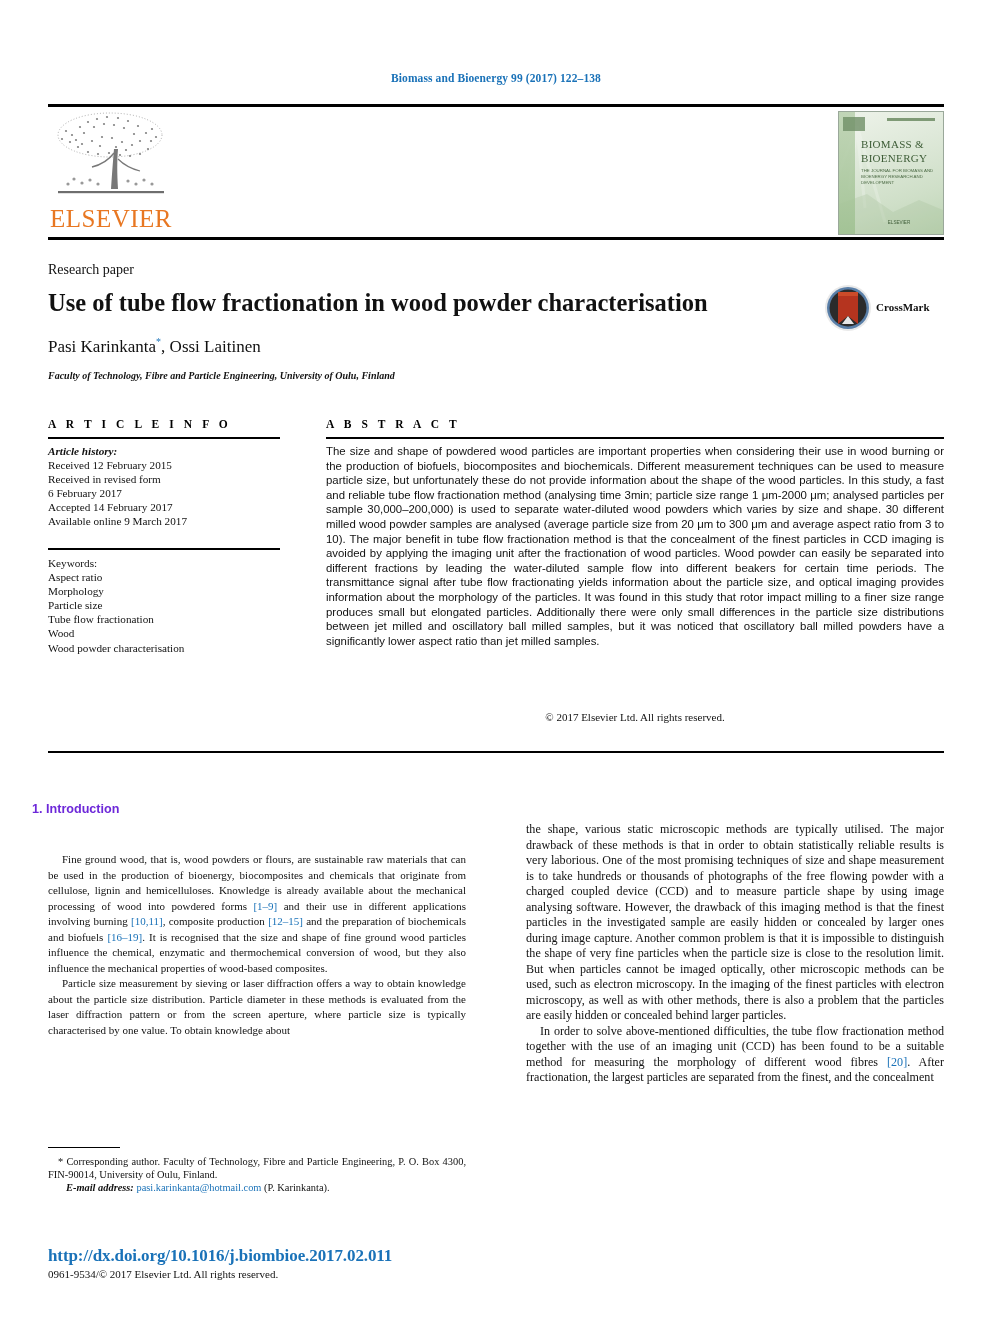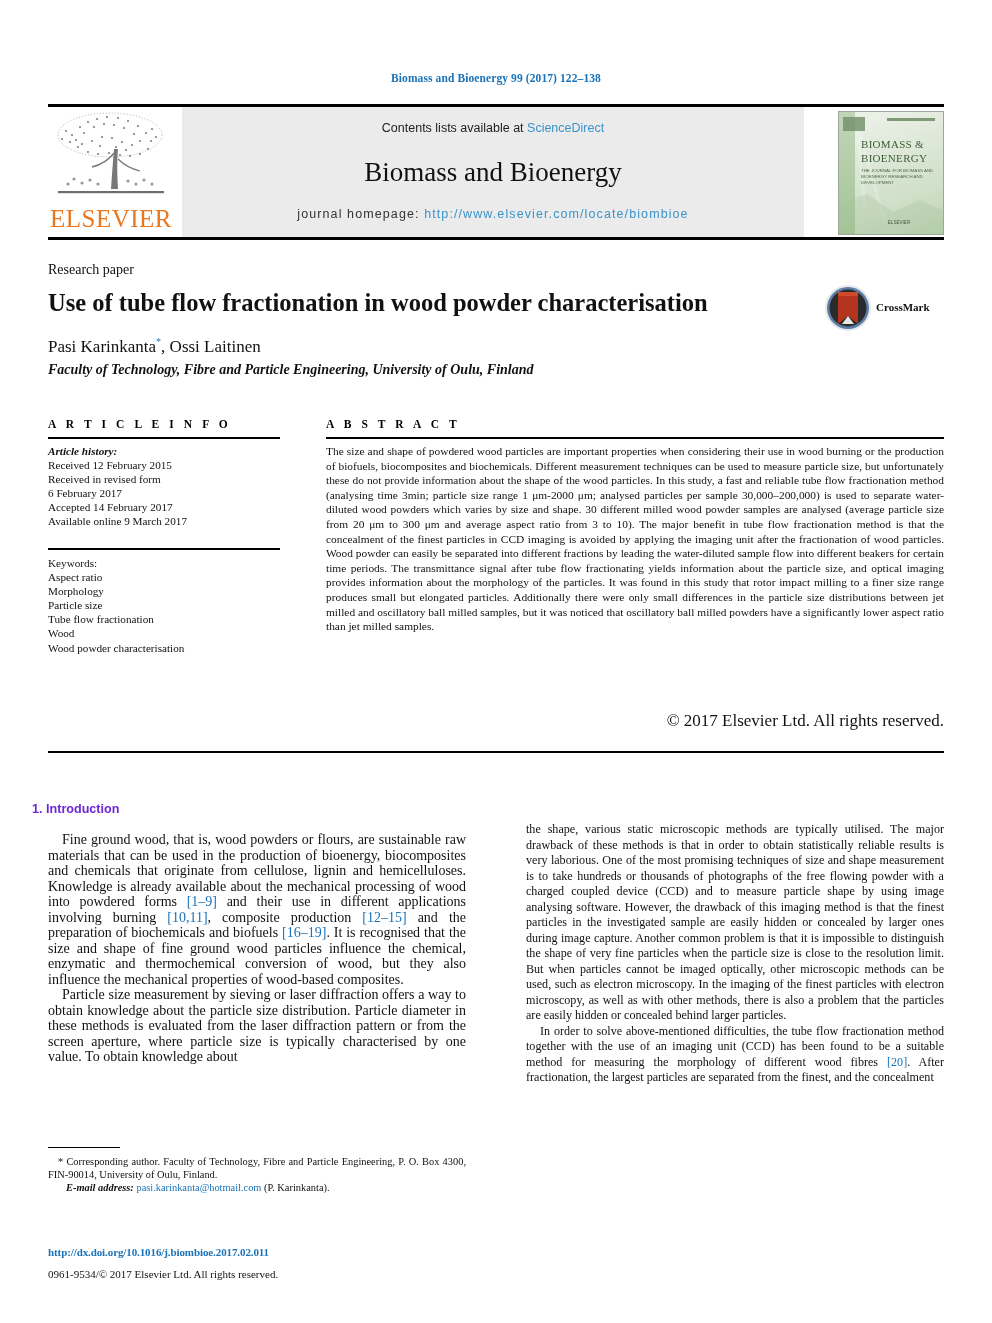--- a/index.html
+++ b/index.html
@@ -187,26 +187,26 @@
     position: absolute;
     left: 48px; top: 336px;
     width: 760px;
     font-family: "Liberation Serif", serif;
     font-size: 17px;
     color: #111;
   }
   .art-authors sup { font-size: 10px; color: #1a72b8; }
   .art-affil {
     position: absolute;
-    left: 48px; top: 362px;
+    left: 48px; top: 370px;
     width: 760px;
     font-family: "Liberation Serif", serif;
     font-style: italic;
     font-weight: bold;
-    font-size: 14px;
+    font-size: 10px;
     color: #111;
   }
 
   .crossmark {
     position: absolute;
     left: 824px; top: 284px;
     width: 104px; height: 52px;
   }
   .cm-badge {
     position: absolute; left: 0; top: 0;
@@ -267,52 +267,52 @@
     font-family: "Liberation Serif", serif;
     font-size: 11.2px;
     line-height: 14.1px;
     color: #111;
   }
 
   .abstract-col {
     position: absolute;
     left: 326px; top: 444px;
     width: 618px;
-    font-family: Liberation Serif, serif;
+    font-family: Liberation Sans, sans-serif;
     font-size: 11.4px;
     line-height: 14.6px;
     text-align: justify;
     color: #111;
     hyphens: none;
   }
   .abstract-copy {
     position: absolute;
     left: 326px; top: 711px;
     width: 618px;
-    text-align: right;
-    font-family: "Liberation Serif", serif;
-    font-size: 17px;
+    text-align: center;
+    font-family: "Liberation Serif", serif;
+    font-size: 11px;
     color: #111;
   }
 
   
   .sec-head {
     position: absolute;
     left: 32px; top: 802px;
     font-family: "Liberation Sans", sans-serif;
     font-weight: bold;
     font-size: 12.6px;
     color: #6d28d9;
   }
   .col-left {
     position: absolute;
-    left: 48px; top: 832px;
+    left: 48px; top: 852px;
     width: 418px;
     font-family: "Liberation Serif", serif;
-    font-size: 14px;
+    font-size: 11px;
     line-height: 15.5px;
     text-align: justify;
     color: #111;
   }
   .col-right {
     position: absolute;
     left: 526px; top: 802px;
     width: 418px;
     font-family: "Liberation Serif", serif;
     font-size: 12.1px;
@@ -345,21 +345,21 @@
     text-align: justify;
     color: #111;
   }
   .footnote .em-lab { font-style: italic; font-weight: bold; }
   .mail-link { color: #1a72b8; }
 
   .doi-line {
     position: absolute;
     left: 48px; top: 1246px;
     font-family: "Liberation Serif", serif;
-    font-size: 11px;
+    font-size: 17px;
     color: #1a72b8;
     font-weight: bold;
     letter-spacing: -0.1px;
   }
   .issn-line {
     position: absolute;
     left: 48px; top: 1268px;
     font-family: "Liberation Serif", serif;
     font-size: 11px;
     color: #111;
@@ -436,29 +436,20 @@
                   <circle cx="16" cy="75" r="1.6"></circle>
                   <circle cx="100" cy="75" r="1.6"></circle>
               </g>
               <rect x="6" y="82" width="106" height="2.2" fill="#6e6e6e"></rect>
             </g>
           </svg>
         </div>
         <div class="elsevier-word">ELSEVIER</div>
       </div>
 
-      <div class="masthead-center">
-        <div class="contents-line">
-          <span>Contents lists available at </span><span class="sd-link">ScienceDirect</span>
-        </div>
-        <div class="journal-title">Biomass and Bioenergy</div>
-        <div class="homepage-line">
-          <span>journal homepage: </span><span class="homepage-url">http://www.elsevier.com/locate/biombioe</span>
-        </div>
-      </div>
 
       <div class="cover-thumb">
         <svg class="cover-rays" viewBox="0 0 104 122" xmlns="http://www.w3.org/2000/svg">
           <g stroke="#ffffff" stroke-width="3" opacity="0.6">
             <line x1="18" y1="14" x2="0" y2="60"></line>
             <line x1="18" y1="14" x2="10" y2="78"></line>
             <line x1="18" y1="14" x2="26" y2="96"></line>
             <line x1="18" y1="14" x2="46" y2="110"></line>
           </g>
           <path d="M0 92 L28 82 L54 100 L80 88 L104 98 L104 122 L0 122 Z" fill="#8fae82" opacity="0.55"></path>

